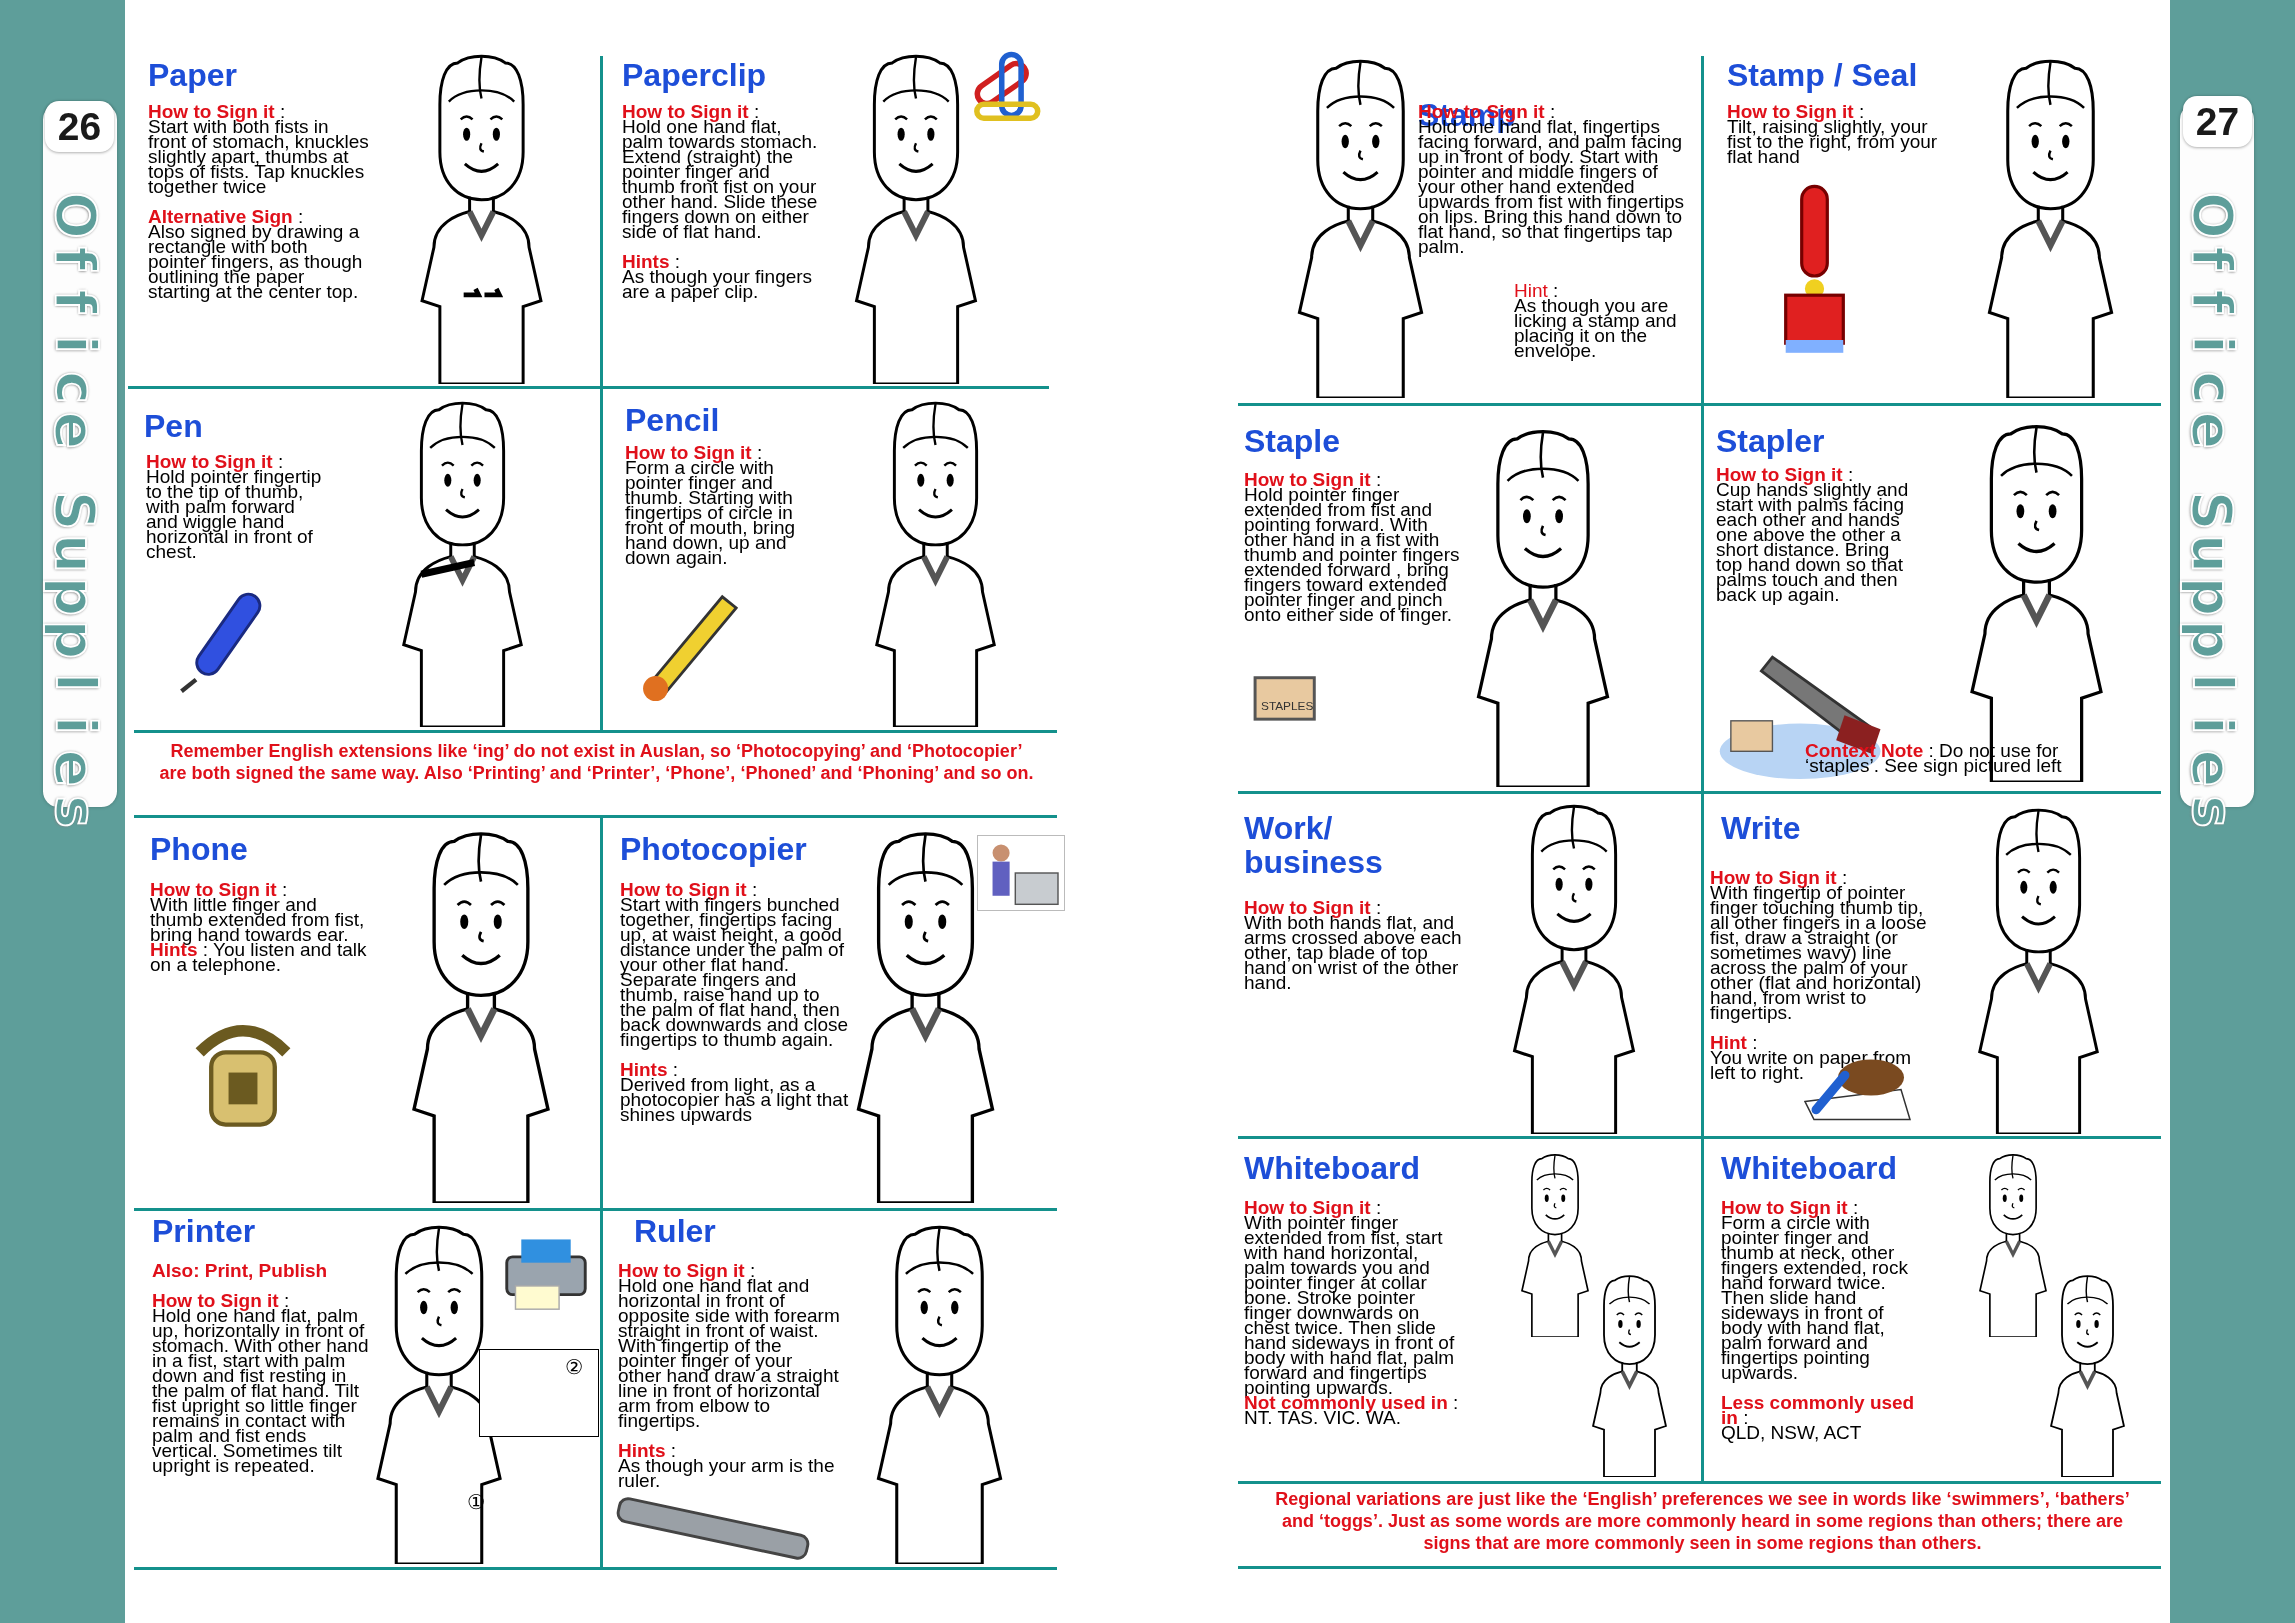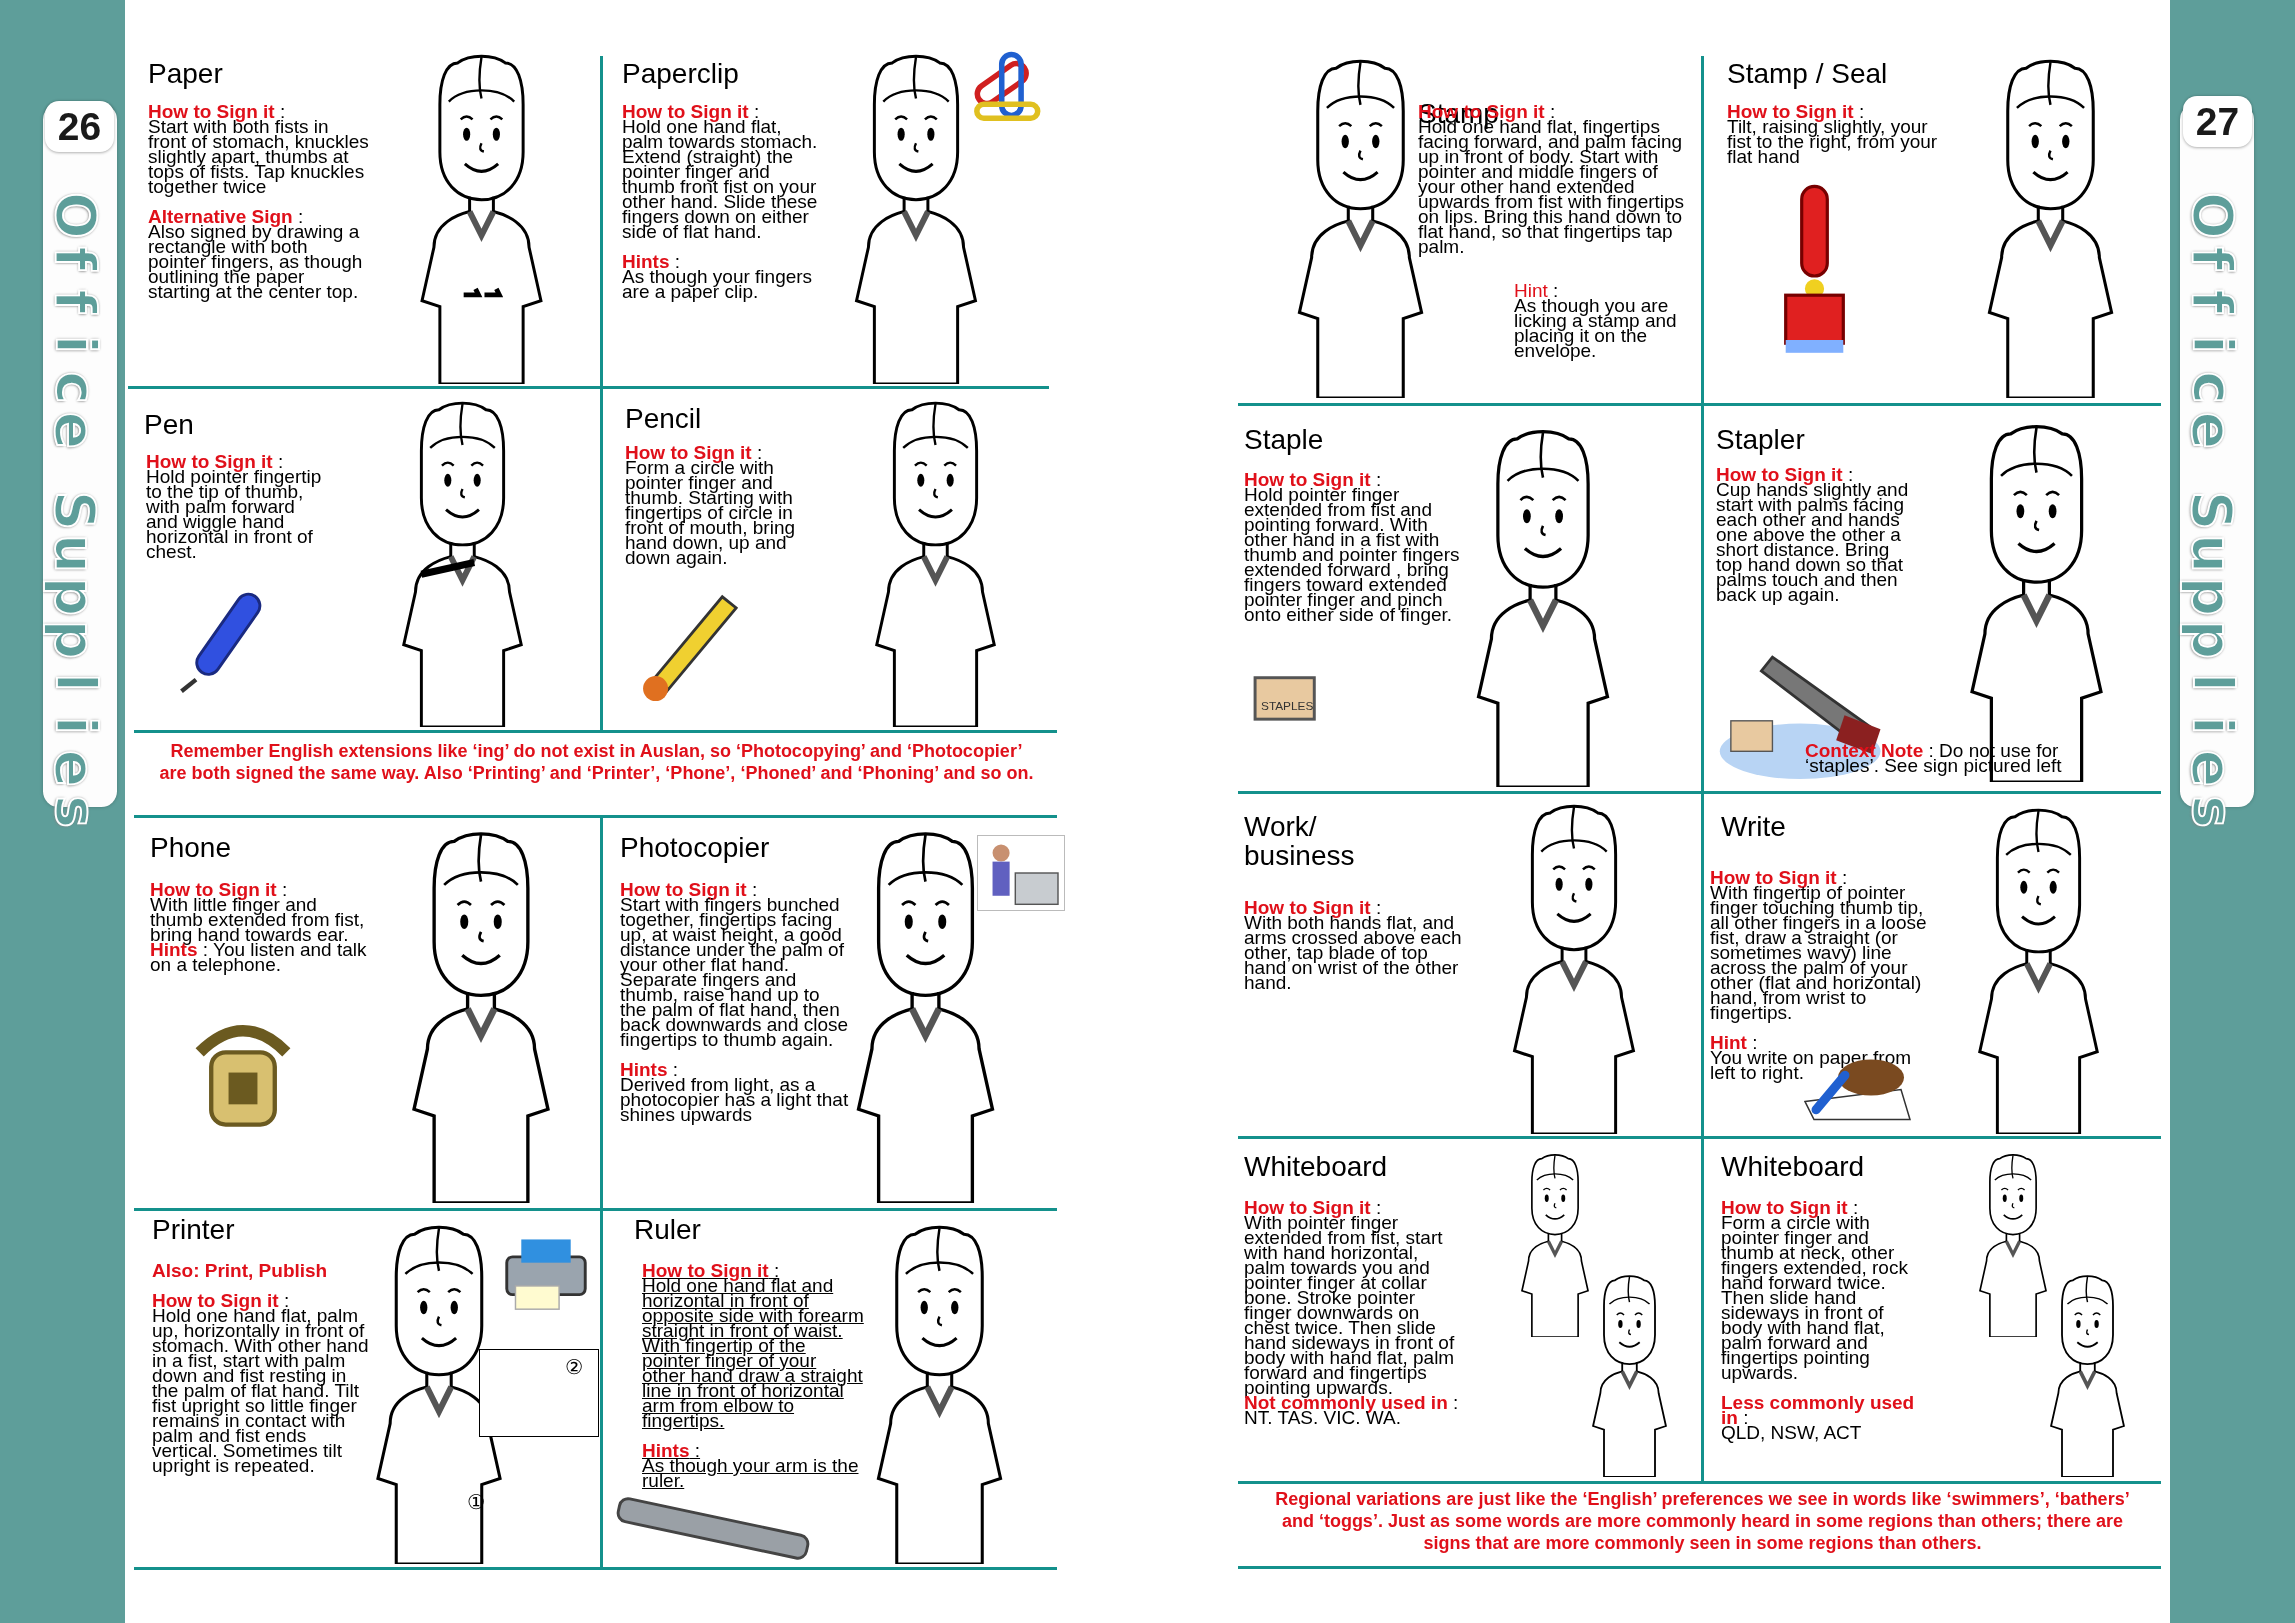--- a/index.html
+++ b/index.html
@@ -8,21 +8,21 @@
   .strip.left { left: 0; width: 125px; }
   .strip.right { left: 2170px; width: 126px; }
   .tab { position: absolute; background: #fdfdfd; border-radius: 15.7px; box-shadow: 0 0 3.7px rgba(0,0,0,0.25); }
   .pagenum { position: absolute; font-weight: bold; font-size: 39px; color: #1a1a1a; text-align: center; background:#fff; border-radius: 14px; box-shadow: 0 0.9px 2.8px rgba(0,0,0,0.3); }
   .vtitle { position: absolute; display: flex; flex-direction: column; align-items: center; font-family: "DejaVu Sans", sans-serif; font-weight: bold; font-size: 55px; color: #5e9e9a; -webkit-text-stroke: 1.9px #ffffff; text-shadow: 0 0 2.8px #7a7a7a, 0.9px 0.9px 2.8px #888; line-height: 1; }
   .vtitle span { display: block; transform: rotate(90deg); height: 43px; }
   .vtitle .gap { height: 37px; }
   .hline { position: absolute; height: 2.8px; background: #14918c; }
   .vline { position: absolute; width: 2.8px; background: #14918c; }
   .panel { position: absolute; }
-  .title { position: absolute; color: #000000; font-weight: normal; font-size: 28px; line-height: 1.05; white-space: nowrap; }
+  .title { position: absolute; color: #1d4ed8; font-weight: bold; font-size: 32px; line-height: 1.05; white-space: nowrap; }
   .body { position: absolute; font-size: 19px; line-height: 15px; color: #000; white-space: pre-line; }
   .lbl { color: #e0101a; font-weight: bold; }
   .note { position: absolute; color: #e0101a; font-weight: bold; font-size: 18px; line-height: 22px; text-align: center; white-space: pre-line; }
   .figure { position: absolute; }
   .figure svg { width: 100%; height: 100%; }
 </style>
 </head>
 <body>
 
 <div class="strip left"></div>
@@ -206,21 +206,21 @@
         <rect x="18" y="12" width="34" height="16" fill="#3090e0"></rect>
         <rect x="14" y="44" width="30" height="16" fill="#fffbd0" stroke="#aaa"></rect>
       </svg></div>
   <div class="figure" style="left:479px; top:1349px; width:118px; height:86px; border:1.4px solid #000; background:#fff;"></div>
   <div style="position:absolute; left:565px; top:1355px; font-size:20.4px;">②</div>
   <div style="position:absolute; left:467px; top:1490px; font-size:20.4px;">①</div>
 </div>
 
 <div class="panel">
   <div class="title" style="left:634px; top:1215px;">Ruler</div>
-  <div class="body" style="left:642px; top:1263px; width:222px;text-decoration:underline;"><span class="lbl">How to Sign it</span><span> :</span>
+  <div class="body" style="left:618px; top:1263px; width:222px;"><span class="lbl">How to Sign it</span><span> :</span>
 <span>Hold one hand flat and horizontal in front of opposite side with forearm straight in front of waist. With fingertip of the pointer finger of your other hand draw a straight line in front of horizontal arm from elbow to fingertips.</span>
 
 <span class="lbl">Hints</span><span> :</span>
 <span>As though your arm is the ruler.</span></div>
   <div class="figure" style="left:824px; top:1222px; width:231px; height:342px;"><svg viewBox="0 0 200 560" preserveAspectRatio="xMidYMax meet">
         <use href="#signer"></use>
       </svg></div>
   <div class="figure" style="left:611px; top:1490px; width:204px; height:74px;"><svg viewBox="0 0 140 50">
         <rect x="4" y="18" width="132" height="16" rx="6" transform="rotate(12 70 26)" fill="#9aa0a6" stroke="#444" stroke-width="2"></rect>
       </svg></div>

